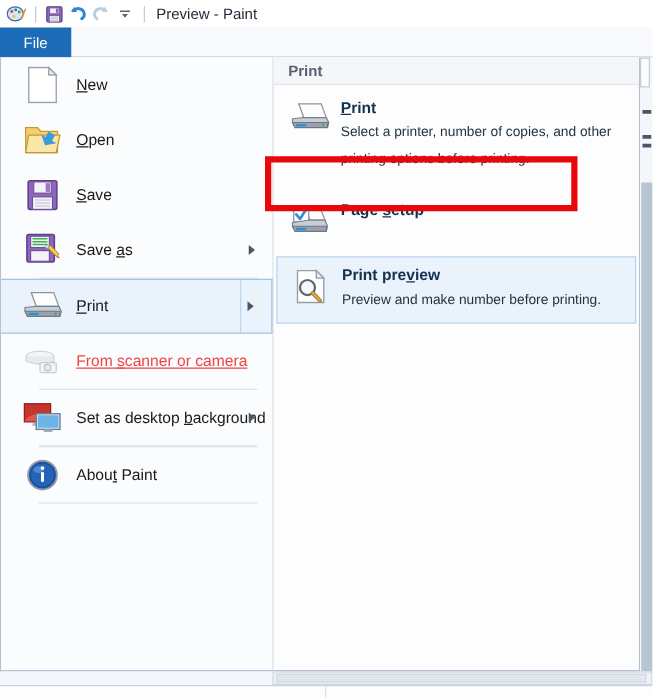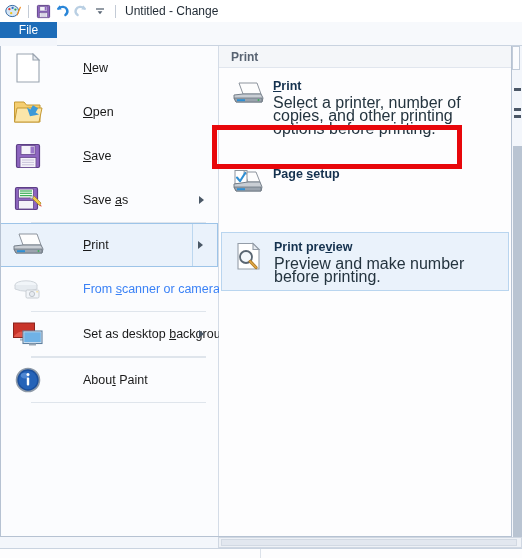--- a/index.html
+++ b/index.html
@@ -37,21 +37,21 @@
   .title-text {
     font-size: 12px;
     color: #1f2933;
     margin-left: 4px;
     white-space: nowrap;
   }
 
   
   .file-tab {
     position: absolute; left: 0; top: 22px;
-    width: 57px; height: 16px;
+    width: 57px; height: 24px;
     background: #1d6cb8;
     color: #ffffff;
     font-size: 12px;
     display: flex; align-items: center; justify-content: center;
   }
   .tabstrip {
     position: absolute; left: 57px; top: 22px;
     width: 465px; height: 24px;
     background: #f7f9fc;
     border-bottom: 1px solid #c9d3e0;
@@ -71,36 +71,35 @@
   .left-col {
     position: relative;
     width: 218px; height: 100%;
     background: #fbfcfe;
     border-right: 1px solid #d4dce7;
   }
   .mitem {
     position: relative;
     display: flex; align-items: center;
     height: 44px;
-    padding-left: 10px;
+    padding-left: 16px;
     cursor: default;
-    gap: 28px;
   }
   .mitem .ic {
     width: 34px; height: 34px;
     display: flex; align-items: center; justify-content: center;
     flex: 0 0 34px;
   }
   .mitem .lbl {
     font-size: 12.5px;
     color: #1a1a1a;
     margin-left: 10px;
     white-space: nowrap;
   }
-  .mitem.disabled .lbl { color: #3b82f6; }
+  .mitem.disabled .lbl { color: #ef4444; text-decoration: underline; }
   .mitem.disabled .ic { opacity: .45; }
   .mitem .arrow {
     position: absolute; right: 14px; top: 50%;
     transform: translateY(-50%);
     width: 0; height: 0;
     border-left: 5px solid #4a5866;
     border-top: 4px solid transparent;
     border-bottom: 4px solid transparent;
   }
   .mitem.selected {
@@ -150,23 +149,23 @@
   }
   .pitem .ptxt { margin-left: 8px; }
   .pitem .ptitle {
     font-size: 12.5px;
     font-weight: bold;
     color: #14314e;
     line-height: 15px;
     margin-bottom: 2px;
   }
   .pitem .pdesc {
-    font-size: 16px;
+    font-size: 11px;
     color: #24343f;
-    line-height: 13px;
+    line-height: 21px;
     max-width: 240px;
   }
   .pitem.hover {
     background: #eaf2fb;
     border: 1px solid #b9d5ef;
   }
 
   
   .annot {
     position: absolute;
@@ -267,21 +266,21 @@
         <path d="M10.6 2.3 L13 6.4 L8.4 6.5 Z" fill="#b9cfe3"></path>
       </svg>
     </div>
     <div class="qat-icon">
       <svg width="12" height="12" viewBox="0 0 12 12">
         <line x1="2" y1="4" x2="10" y2="4" stroke="#5a6675" stroke-width="1.3"></line>
         <path d="M3.6 6.2 L8.4 6.2 L6 9.2 Z" fill="#5a6675"></path>
       </svg>
     </div>
     <div class="qat-sep"></div>
-    <div class="title-text">Untitled - Change</div>
+    <div class="title-text">Preview - Paint</div>
   </div>
 
   <div class="tabstrip"></div>
   <div class="file-tab">File</div>
 
   <div class="backstage">
 
     <div class="left-col">
 
       <div class="mitem">
@@ -421,38 +420,38 @@
             <rect x="5" y="18.2" width="8" height="2" fill="#2f8fd4"></rect>
             <circle cx="26.5" cy="19" r="1" fill="#3fae5a"></circle>
           </svg>
         </div>
         <div class="ptxt">
           <div class="ptitle"><u>P</u>rint</div>
           <div class="pdesc">Select a printer, number of copies, and other printing options before printing.</div>
         </div>
       </div>
 
-      <div class="pitem" style="margin-top:18px;">
+      <div class="pitem" style="margin-top:9px;">
         <div class="pic">
           <svg width="32" height="28" viewBox="0 0 32 28">
             <path d="M12 3 L24 3 L28 13 L16 13 Z" fill="#fdfdfd" stroke="#8d949d" stroke-width="1"></path>
             <rect x="3" y="1.5" width="12" height="13" fill="#ffffff" stroke="#8d949d" stroke-width="1"></rect>
             <path d="M12 1.5 L12 5 L15 5 Z" fill="#e6ebf1" stroke="#8d949d" stroke-width=".8"></path>
             <path d="M5 8.5 L8 12.2 L13.2 4" stroke="#2f8fd4" stroke-width="2.1" fill="none" stroke-linecap="round" stroke-linejoin="round"></path>
             <path d="M2 15 L16 13 L28 13 L30 18 L29 22 L4 22 L2 18 Z" fill="#c9ced4" stroke="#76808b" stroke-width="1"></path>
             <path d="M2 18 L29 18 L29 22 L4 22 Z" fill="#9aa3ad" stroke="#6d7680" stroke-width=".8"></path>
             <rect x="5" y="19.2" width="8" height="2" fill="#2f8fd4"></rect>
           </svg>
         </div>
         <div class="ptxt">
           <div class="ptitle">Page <u>s</u>etup</div>
         </div>
       </div>
 
-      <div class="pitem hover" style="margin-top:24px;">
+      <div class="pitem hover" style="margin-top:3px;">
         <div class="pic">
           <svg width="28" height="30" viewBox="0 0 28 30">
             <path d="M3 1.5 H18 L24 7.5 V27 H3 Z" fill="#ffffff" stroke="#949da8" stroke-width="1.1"></path>
             <path d="M18 1.5 L18 7.5 L24 7.5 Z" fill="#e7ecf2" stroke="#949da8" stroke-width="1.1"></path>
             <circle cx="11" cy="15" r="6" fill="#f4f8fc" stroke="#5a6672" stroke-width="1.8"></circle>
             <line x1="15.2" y1="19.4" x2="21" y2="25.5" stroke="#b07c2a" stroke-width="3.2" stroke-linecap="round"></line>
             <line x1="15.2" y1="19.4" x2="21" y2="25.5" stroke="#e0a844" stroke-width="1.5" stroke-linecap="round"></line>
           </svg>
         </div>
         <div class="ptxt">

